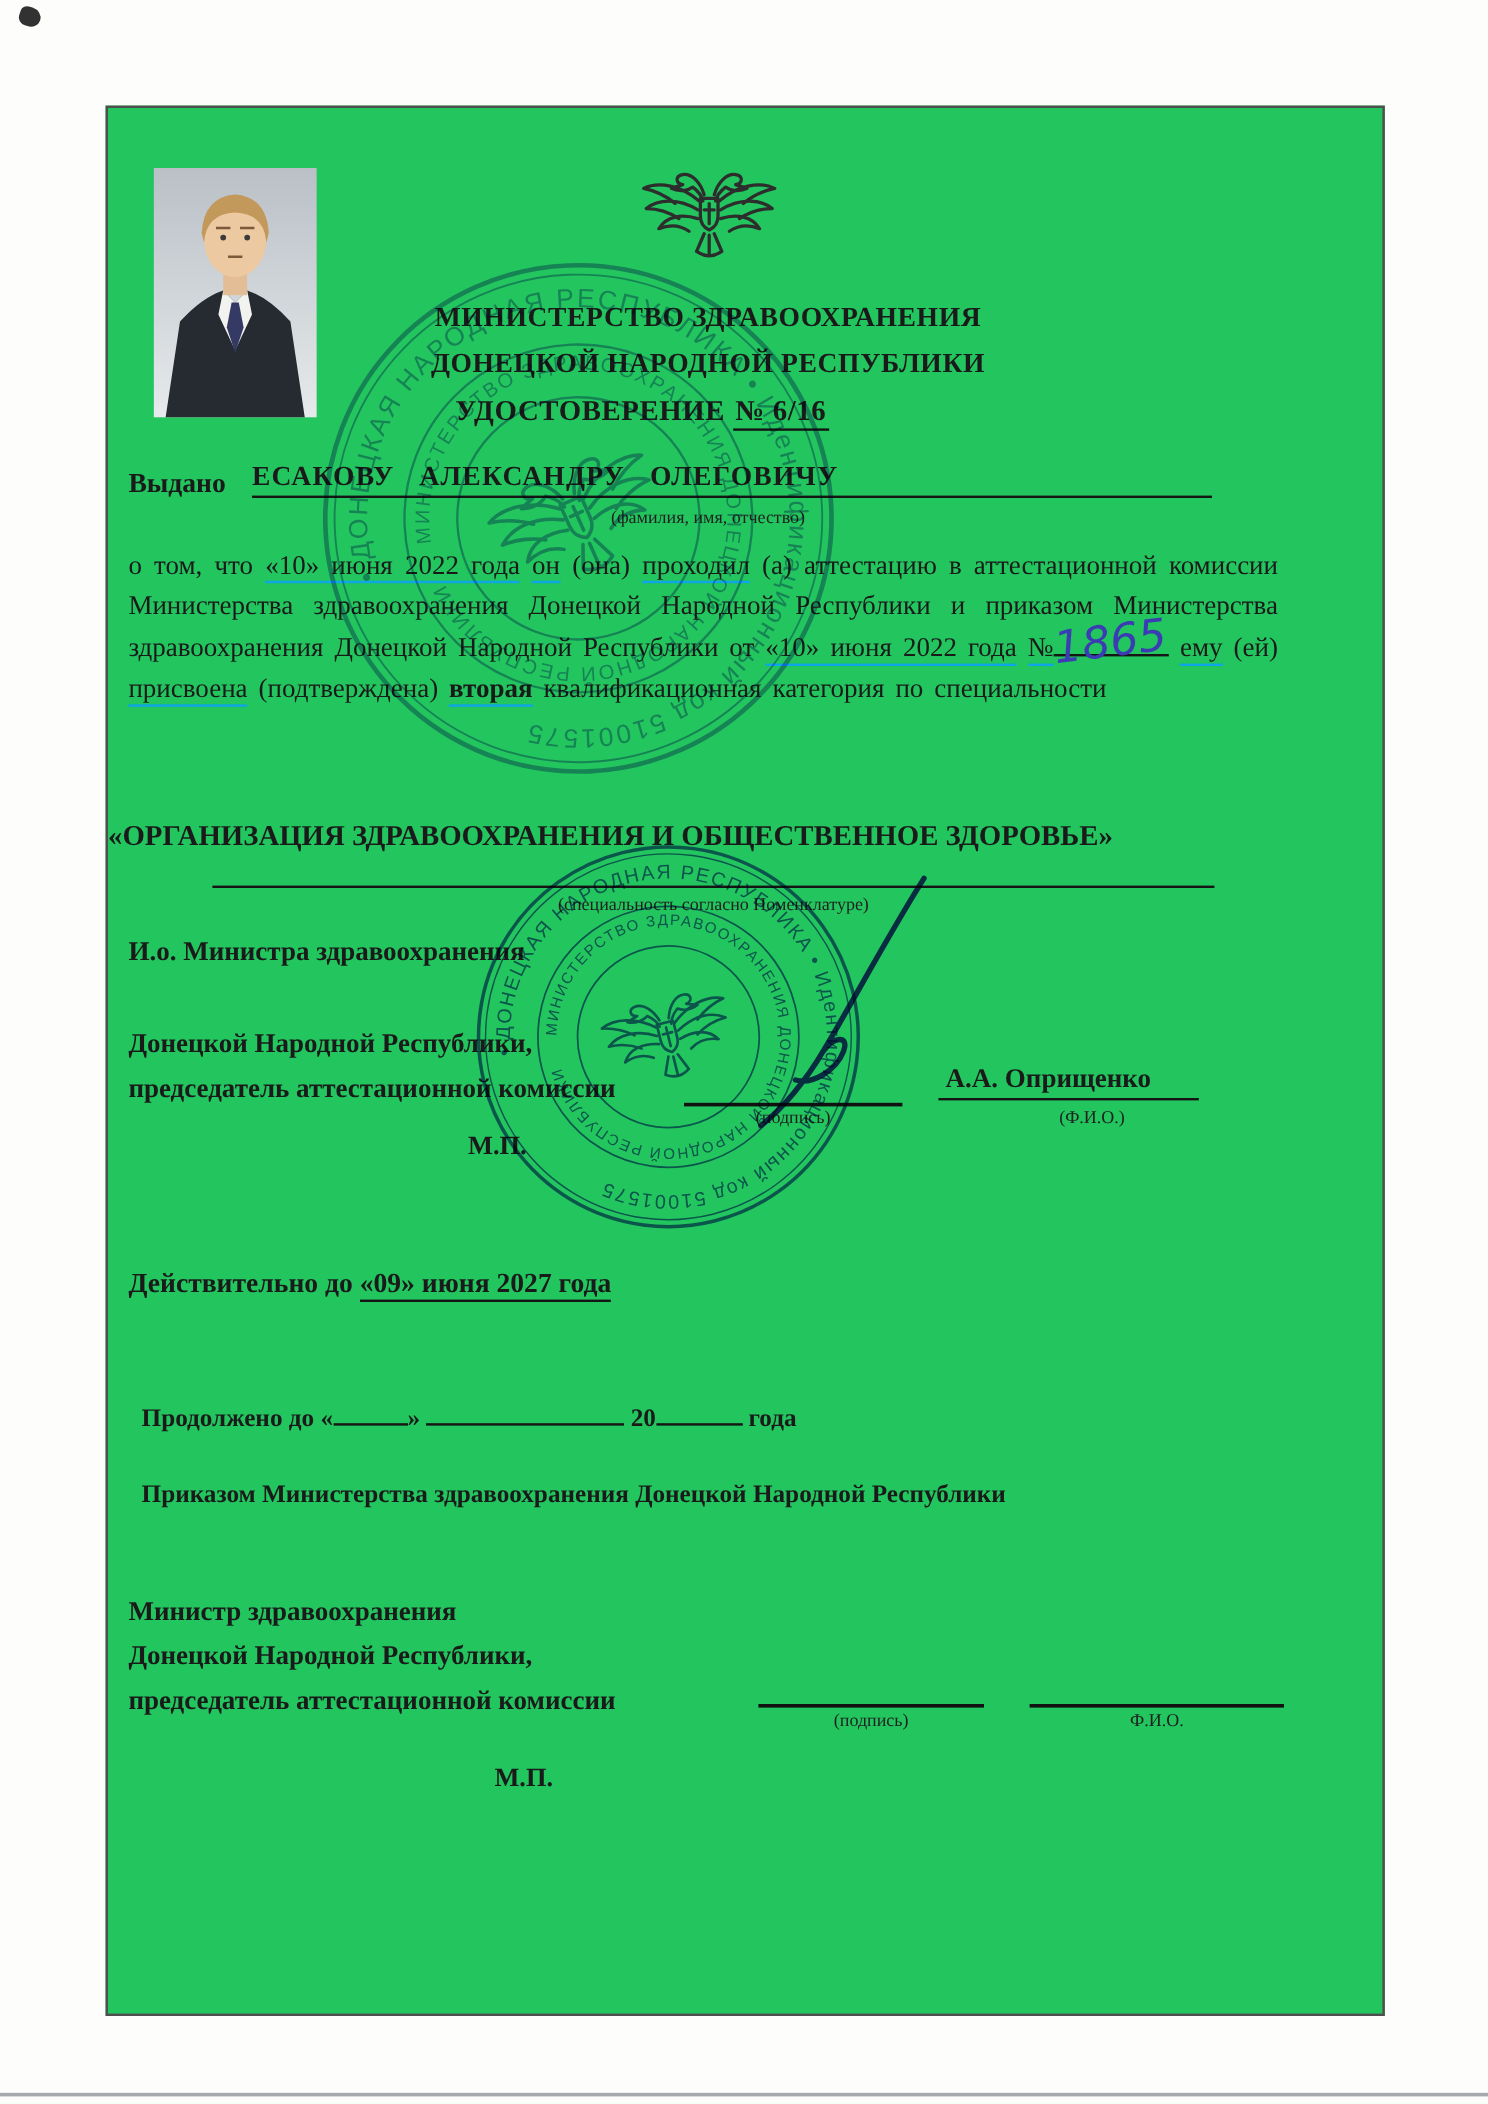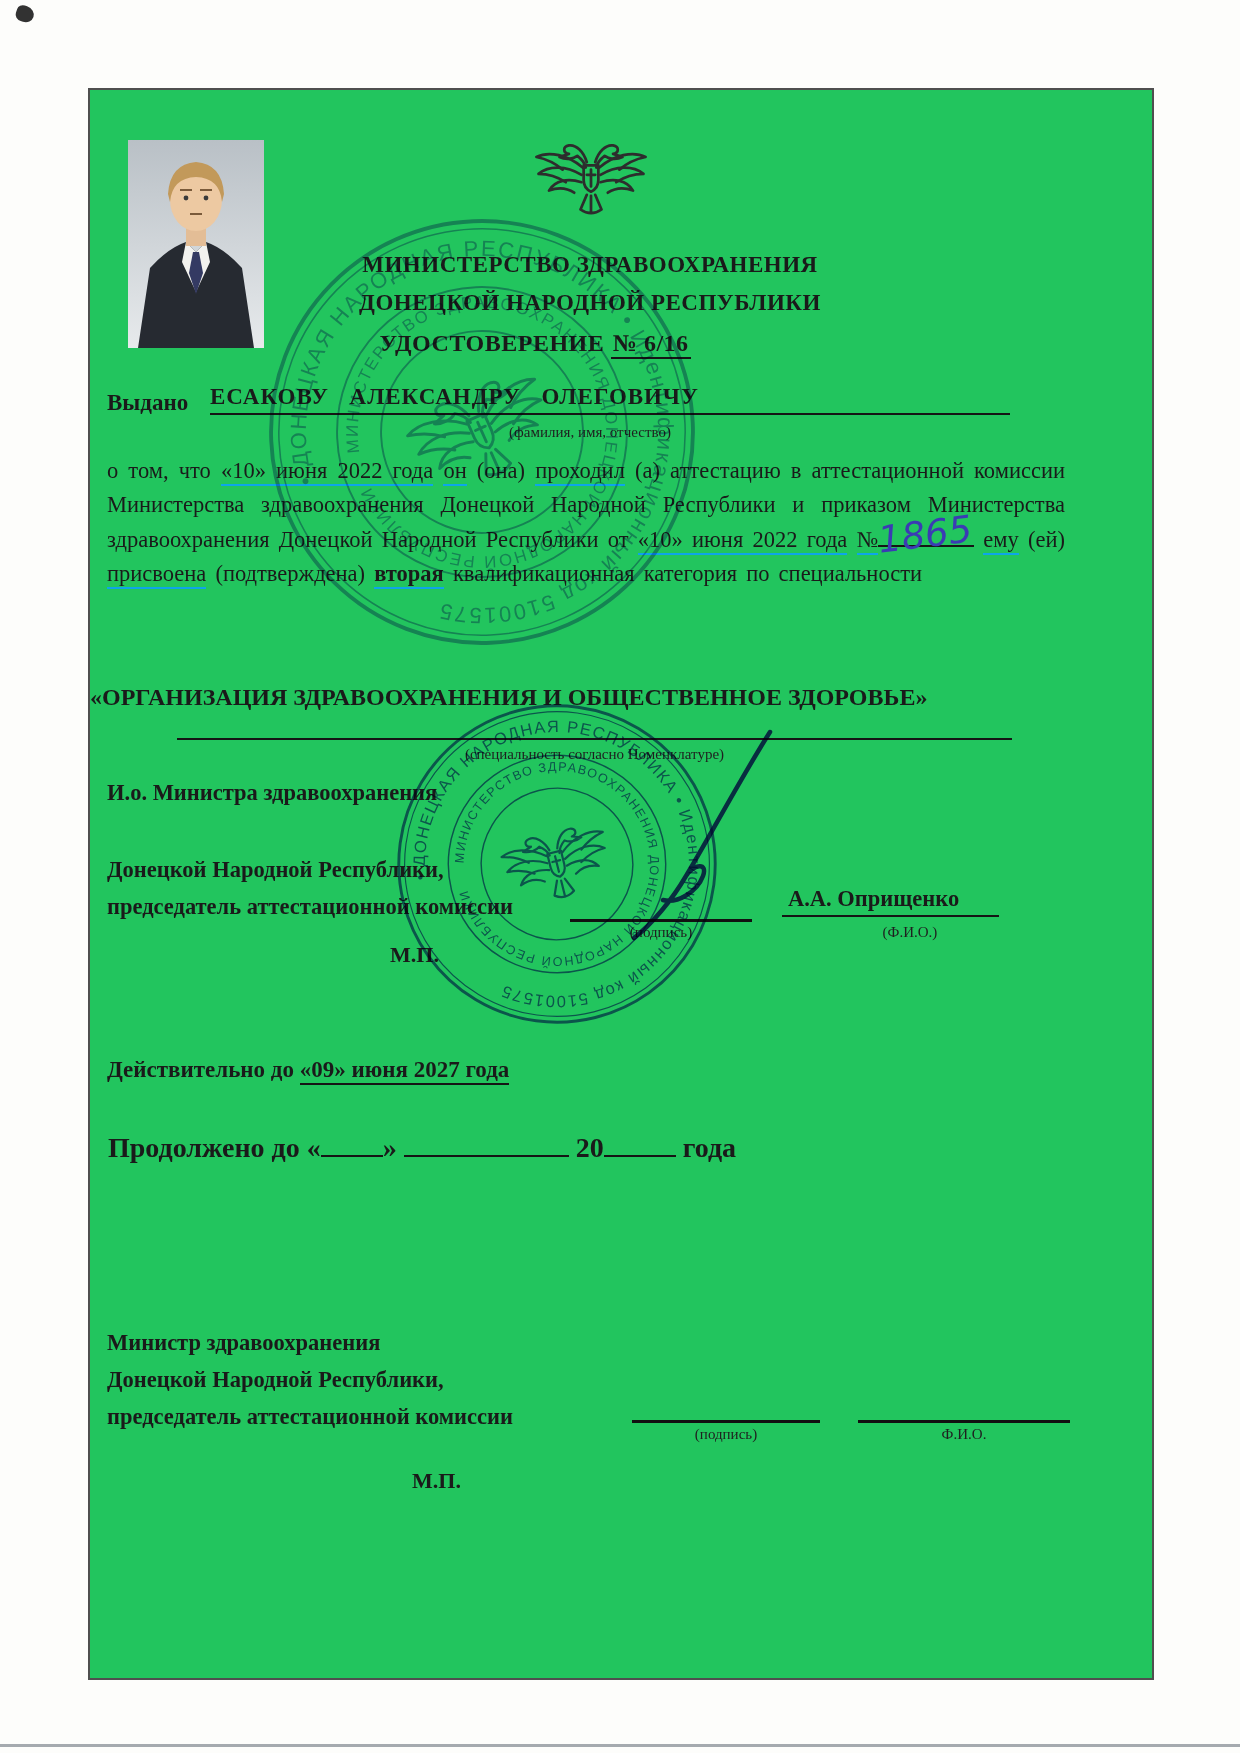--- a/index.html
+++ b/index.html
@@ -62,21 +62,21 @@
   .stamp text { fill:#2f55c3; font-family:"Liberation Sans",sans-serif; letter-spacing:1.5px; }
   .stamp .rings { fill:none; stroke:#2f55c3; }
   .stamp1 { left:172px; top:122px; width:440px; height:440px; opacity:.5; transform:rotate(-24deg); }
   .stamp2 { left:302px; top:609px; width:330px; height:330px; opacity:.85; transform:rotate(-14deg); }
 
   .signature { left:470px; top:628px; width:230px; height:235px; mix-blend-mode:multiply; }
 
   .valid { left:17px; top:967px; font-size:23px; font-weight:bold; }
   .valid .u { border-bottom:2.5px solid #151515; }
 
-  .formline { left:18px; font-size:28px; font-weight:bold; }
+  .formline { left:28px; font-size:21px; font-weight:bold;margin-top:38px; }
   .extended { top:1037px; }
   .order1 { top:1105px; }
   .order2 { top:1145px; }
   .blank { display:inline-block; height:1em; border-bottom:2.5px solid #151515; vertical-align:baseline; }
   .b55{width:55px} .b62{width:62px} .b110{width:110px} .b165{width:165px} .b72{width:72px} .b180{width:180px}
 
   .o2-1 { top:1240px; } .o2-2 { top:1277px; } .o2-3 { top:1314px; }
   .sig2a-rule { left:542px; top:1330px; width:188px; }
   .sig2a-cap  { left:542px; top:1336px; width:188px; text-align:center; }
   .sig2b-rule { left:768px; top:1330px; width:212px; }
@@ -204,20 +204,21 @@
       <span>Действительно до </span><span class="u">«09» июня 2027 года</span>
     </div>
 
     <div class="formline extended">
       <span>Продолжено до «</span><span class="blank b62"></span><span>»</span>
       <span class="blank b165"></span>
       <span>20</span><span class="blank b72"></span>
       <span>года</span>
     </div>
 
+    <div class="formline order1">Приказом Министерства здравоохранения Донецкой Народной Республики</div>
 
     <div class="off-line o2-1">Министр здравоохранения</div>
     <div class="off-line o2-2">Донецкой Народной Республики,</div>
     <div class="off-line o2-3">председатель аттестационной комиссии</div>
     <div class="sig-rule sig2a-rule"></div>
     <div class="caption sig2a-cap">(подпись)</div>
     <div class="sig-rule sig2b-rule"></div>
     <div class="caption sig2b-cap">Ф.И.О.</div>
     <div class="mp mp2">М.П.</div>
 

